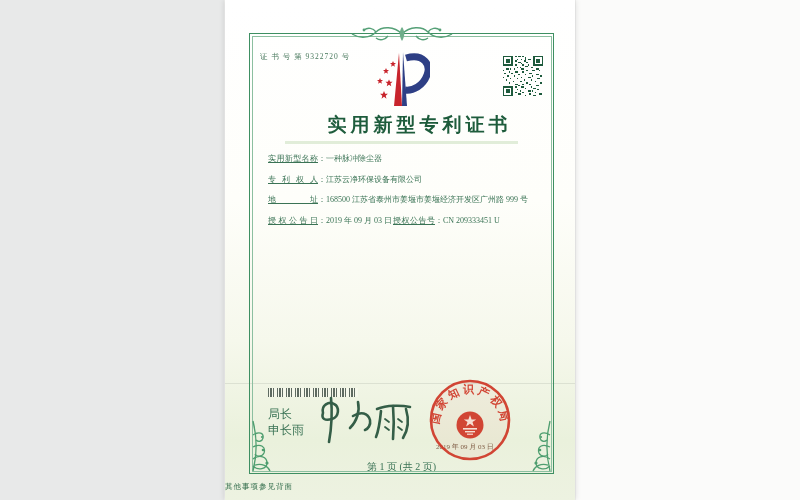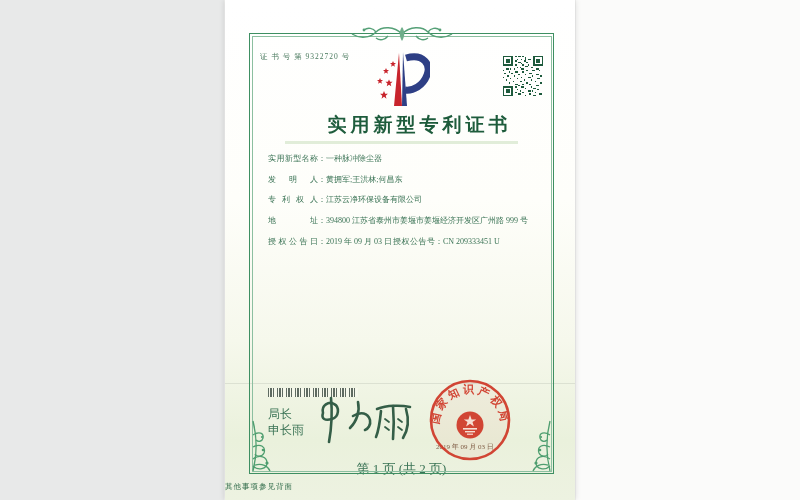--- a/index.html
+++ b/index.html
@@ -26,42 +26,42 @@
 
   .cert-no { position:absolute; left:35px; top:52px; font-size:7.5px; letter-spacing:1px; color:#4a7a5e; }
   .qr { position:absolute; left:278px; top:55px; width:40px; height:42px; }
   .logo { position:absolute; left:147px; top:49px; width:58px; height:60px; }
   .title { position:absolute; left:24px; top:112px; width:305px; text-align:center;
            font-size:19px; font-weight:bold; letter-spacing:4px; color:#1e5c3c;margin-left:18px; }
   .title-band { position:absolute; left:60px; top:141px; width:233px; height:3px; background:#dcead2; opacity:.85; }
 
   .fields { position:absolute; left:43px; top:153px; width:270px; font-size:8px; color:#3a7355; }
   .frow { height:20.7px; white-space:nowrap; }
-  .flabel { display:inline-block; width:50px; text-align:justify; text-align-last:justify; vertical-align:top; }
+  .flabel { display:inline-block; width:50px; text-align:justify; text-align-last:justify; vertical-align:top;text-decoration:underline; }
   .grant-no { position:absolute; left:125px; top:0; white-space:nowrap; }
   .grant-no .flabel { width:42px; }
   .frow.last { position:relative; }
 
   .paras { position:absolute; left:37px; top:295px; width:273px; font-size:8px; line-height:12.8px;
            color:#3f7457; font-style:italic; text-align:justify; }
   .paras p { text-indent:2em; }
 
   .crease { position:absolute; left:0; top:383px; width:100%; height:1px; background:#d7dccd; opacity:.8; }
 
   .barcode { position:absolute; left:43px; top:388px; width:90px; height:9px;
     background:repeating-linear-gradient(90deg,#45524a 0 1px,#f6f8ec 1px 2px,#45524a 2px 4px,#f6f8ec 4px 5px,#45524a 5px 6px,#f6f8ec 6px 9px);
     opacity:.85; }
 
   .signer { position:absolute; left:43px; top:406px; font-size:12px; color:#3a7355; line-height:16px; }
   .signature { position:absolute; left:88px; top:395px; width:102px; height:52px; }
 
   .seal { position:absolute; left:202px; top:377px; width:86px; height:86px; opacity:.92; }
   .seal-date { position:absolute; left:211px; top:442px; font-size:7px; color:#7d6048; white-space:nowrap; z-index:0; }
 
-  .page-num { position:absolute; left:24px; top:460px; width:305px; text-align:center; font-size:13px; color:#3a7355; }
+  .page-num { position:absolute; left:24px; top:460px; width:305px; text-align:center; font-size:10px; color:#3a7355; }
   .back-note { position:absolute; left:0; top:482px; width:100%; text-align:left; font-size:7.5px; color:#2f6b49; letter-spacing:1px; }
 </style>
 </head>
 <body>
 
 <div class="paper">
 
   <div class="cert-no">证 书 号 第 9322720 号</div>
 
   <svg class="logo" viewBox="0 0 58 60">
@@ -166,23 +166,22 @@
         <rect x="16" y="28" width="1" height="1"></rect>
         <rect x="22" y="28" width="2" height="1"></rect>
     </g>
   </svg>
 
   <div class="title">实用新型专利证书</div>
   <div class="title-band"></div>
 
   <div class="fields">
     <div class="frow"><span class="flabel">实用新型名称</span><span>：</span><span>一种脉冲除尘器</span></div>
-    <div class="frow"><span class="flabel">发明人</span><span>：</span><span>黄拥军;王洪林;何昌东</span></div>
     <div class="frow"><span class="flabel">专利权人</span><span>：</span><span>江苏云净环保设备有限公司</span></div>
-    <div class="frow"><span class="flabel">地址</span><span>：</span><span>394800 江苏省泰州市姜堰市姜堰经济开发区广州路 999 号</span></div>
+    <div class="frow"><span class="flabel">地址</span><span>：</span><span>168500 江苏省泰州市姜堰市姜堰经济开发区广州路 999 号</span></div>
     <div class="frow last">
       <span class="flabel">授权公告日</span><span>：</span><span>2019 年 09 月 03 日</span>
       <span class="grant-no"><span class="flabel">授权公告号</span><span>：</span><span>CN 209333451 U</span></span>
     </div>
   </div>
 
 
   <div class="crease"></div>
   <div class="barcode"></div>
 

